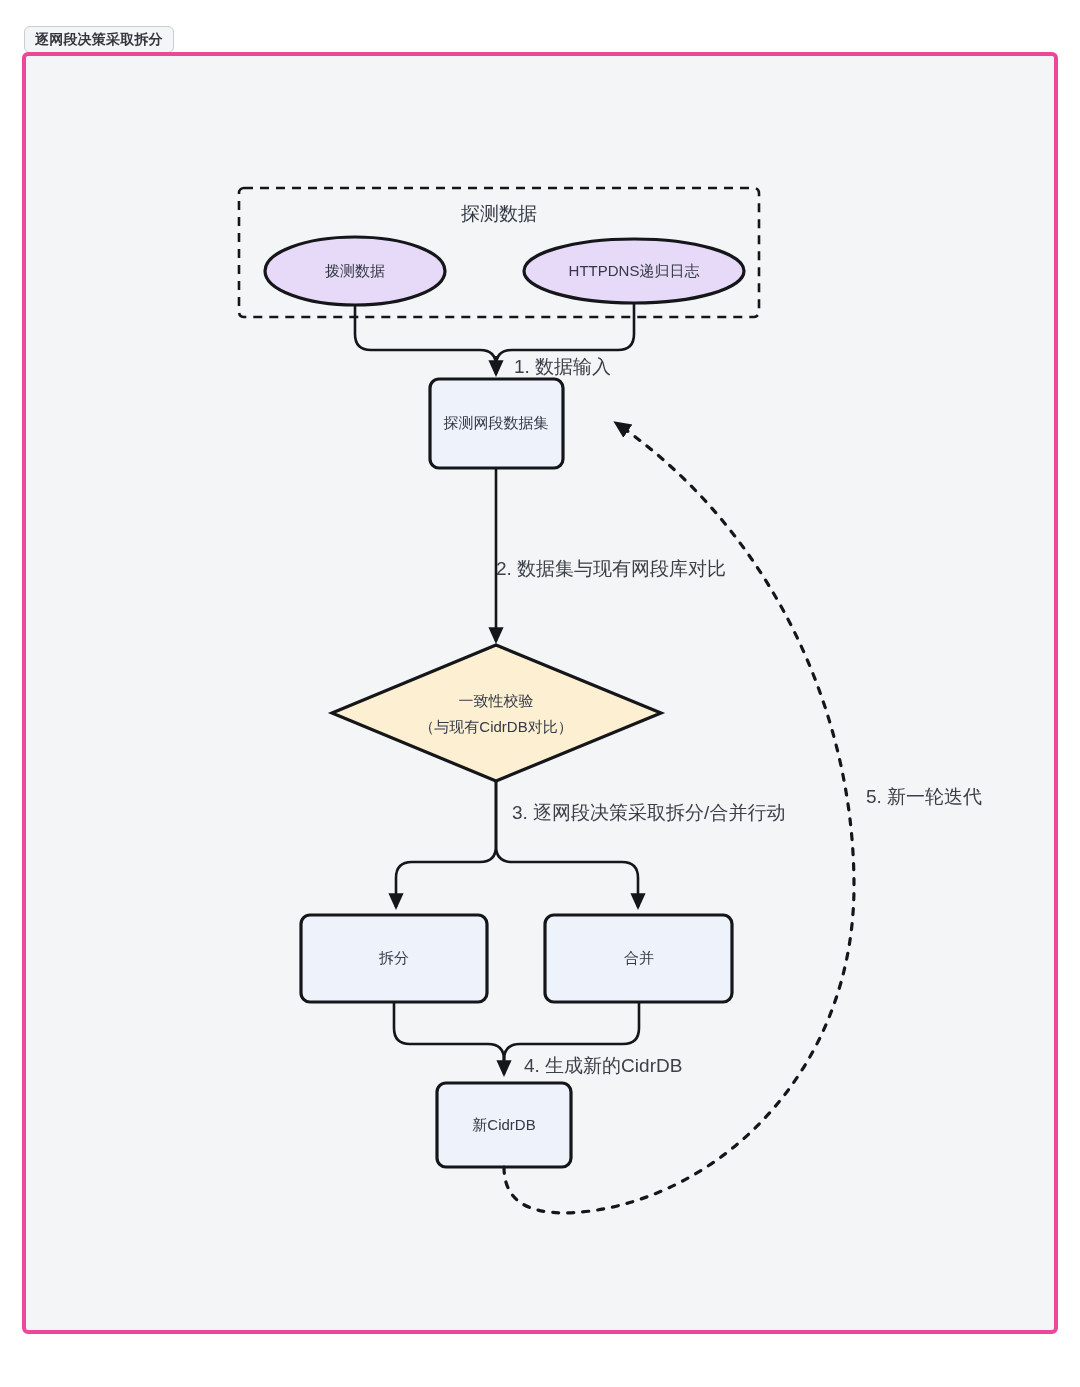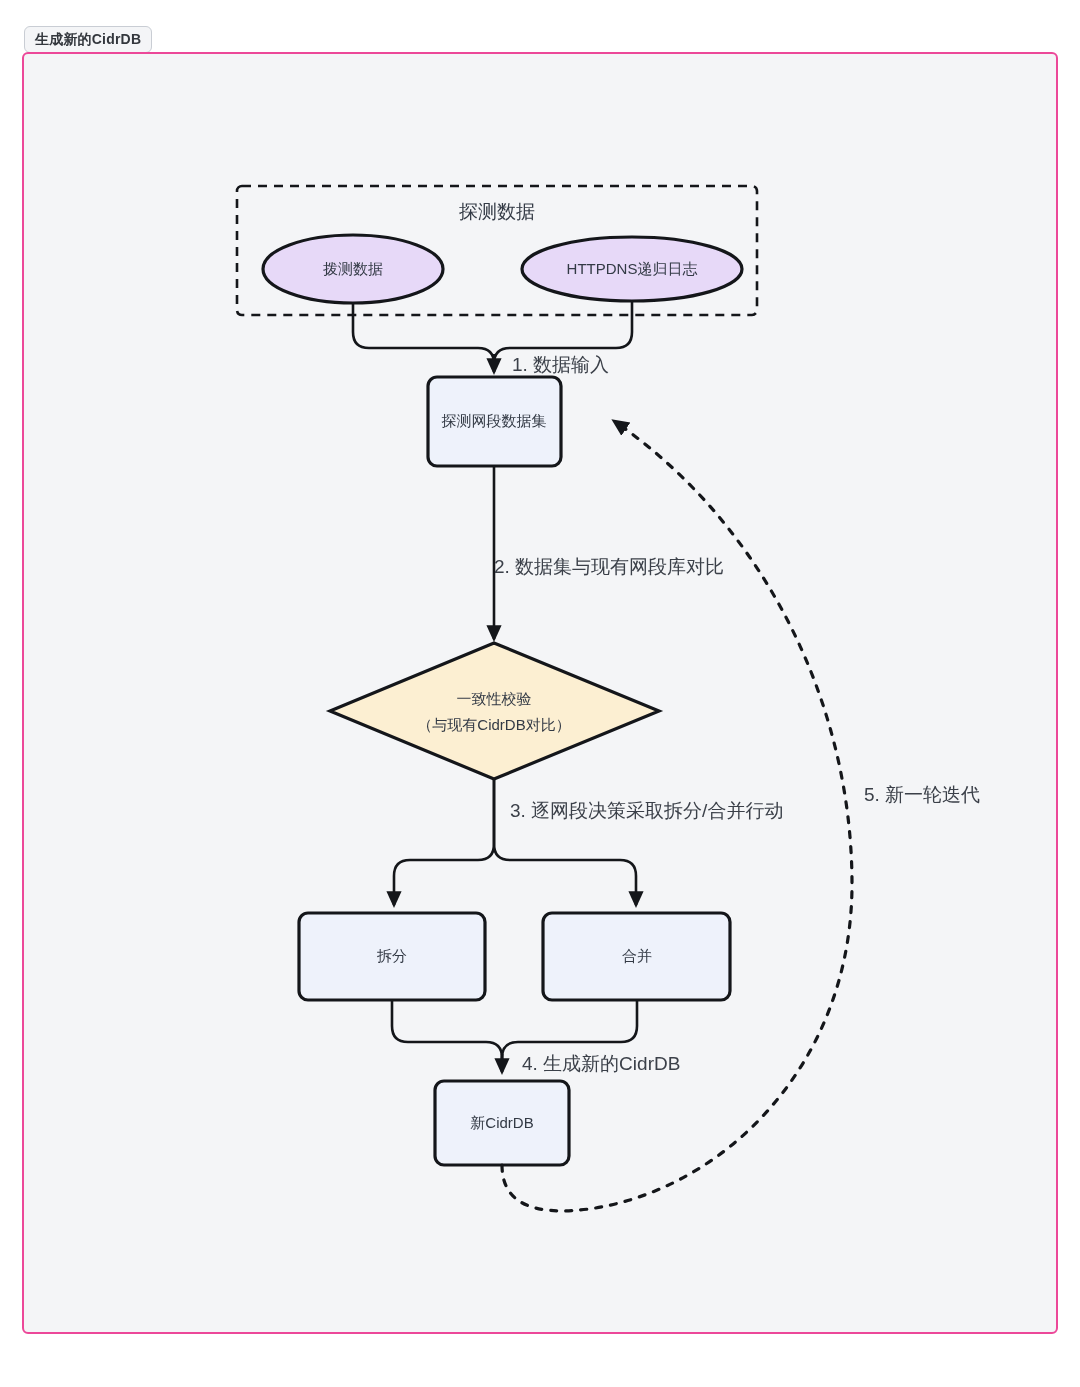--- a/index.html
+++ b/index.html
@@ -30,21 +30,21 @@
     letter-spacing: 0.2px;
     white-space: nowrap;
   }
   #canvas-frame {
     position: absolute;
     left: 22px;
     top: 52px;
     width: 1036px;
     height: 1282px;
     background: #f4f5f7;
-    border: 2px solid #ec4899;
+    border: 4px solid #ec4899;
     border-radius: 6px;
     box-sizing: border-box;
   }
   #flow-svg {
     position: absolute;
     left: 0;
     top: 0;
     width: 1036px;
     height: 1282px;
   }
@@ -90,21 +90,21 @@
     font-size: 19px;
     text-anchor: start;
     dominant-baseline: middle;
   }
 </style>
 </head>
 <body>
 
 <div id="page">
 
-  <div id="title-badge">生成新的CidrDB</div>
+  <div id="title-badge">逐网段决策采取拆分</div>
 
   <div id="canvas-frame">
     <svg id="flow-svg" viewBox="0 0 1036 1282">
       <defs>
         <marker id="arrow-solid" viewBox="0 0 12 12" refX="9" refY="6" markerWidth="7" markerHeight="7" orient="auto-start-reverse">
           <path d="M 0 1 L 11 6 L 0 11 z" fill="#14161a"></path>
         </marker>
         <marker id="arrow-dashed" viewBox="0 0 12 12" refX="9" refY="6" markerWidth="6" markerHeight="6" orient="auto-start-reverse">
           <path d="M 0 1 L 11 6 L 0 11 z" fill="#14161a"></path>
         </marker>

